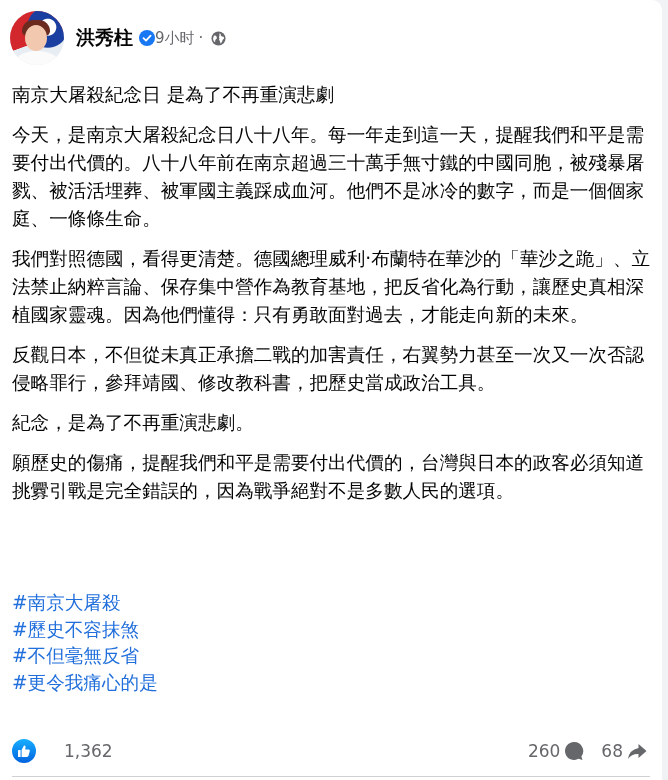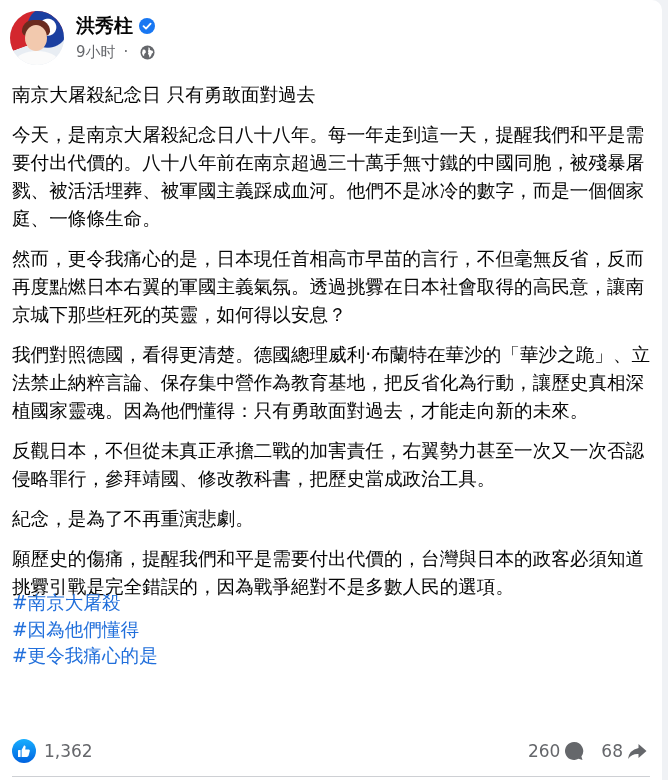--- a/index.html
+++ b/index.html
@@ -4,33 +4,33 @@
 <style>
   html,body{margin:0;padding:0;}
   body{width:668px;height:780px;background:#f0f2f5;overflow:hidden;font-family:"DejaVu Sans","Liberation Sans",sans-serif;}
   .card{position:absolute;left:0;top:0;width:662px;height:790px;background:#fff;border-top-right-radius:10px;}
   .header{position:absolute;left:10px;top:10px;height:56px;display:flex;align-items:center;}
   .avatar{width:54px;height:54px;border-radius:50%;overflow:hidden;position:relative;background:#e9eef4;}
   .avatar .flag-red{position:absolute;left:0;top:0;width:54px;height:54px;background:radial-gradient(circle at 70% 30%,#fff 0 8px,#1b3fa0 9px 20px,transparent 21px),linear-gradient(160deg,#d3272e 0 55%,#e8edf3 56%);}
   .avatar .face{position:absolute;left:15px;top:14px;width:22px;height:26px;border-radius:50%;background:#f2c9ae;}
   .avatar .hair{position:absolute;left:12px;top:9px;width:28px;height:16px;border-radius:14px 14px 6px 6px;background:#6b2b1e;}
   .avatar .shirt{position:absolute;left:6px;top:40px;width:42px;height:20px;border-radius:50% 50% 0 0;background:#fbfbfb;}
-  .meta{margin-left:12px;display:flex;flex-direction:column;}
+  .meta{margin-left:12px;display:flex;flex-direction:row;}
   .name-row{display:flex;align-items:center;height:26px;}
   .name{font-size:19px;font-weight:bold;color:#050505;}
   .verified{width:16px;height:16px;margin-left:6px;}
   .time-row{display:flex;align-items:center;height:22px;margin-top:2px;font-size:15px;color:#65676b;justify-content:space-between;}
   .globe{width:15px;height:15px;margin-left:4px;}
   .body{position:absolute;left:12px;top:81px;width:640px;color:#050505;font-size:18.6px;line-height:28px;}
   .body p{margin:0 0 12px 0;}
   .body p.tight{margin-bottom:12px;}
   .tags{position:absolute;left:12px;top:590px;font-size:18.6px;line-height:26.5px;color:#216fdb;font-weight:normal;}
   .tags div{cursor:pointer;}
   .footer{position:absolute;left:12px;top:736px;width:636px;height:30px;display:flex;align-items:center;justify-content:space-between;}
-  .likes{display:flex;align-items:center;font-size:17px;color:#65676b;}
+  .likes{display:flex;align-items:center;font-size:17px;color:#65676b;gap:20px;}
   .like-icon{width:24px;height:24px;margin-right:8px;}
   .right{display:flex;align-items:center;font-size:17px;color:#65676b;}
   .right .ic{width:22px;height:22px;margin-left:3px;}
   .divider{position:absolute;left:12px;top:776px;width:638px;height:1px;background:#ced0d4;}
 </style>
 </head>
 <body>
 
 <div class="card">
 
@@ -55,32 +55,32 @@
         <svg class="globe" viewBox="0 0 16 16">
           <circle cx="8" cy="8" r="7.5" fill="#65676b"></circle>
           <path d="M3 5 Q5 4 6 6 Q7 8 5 9 Q4 10 4.5 12 L3 11 Q1.5 8 3 5Z" fill="#fff"></path>
           <path d="M9 2.5 Q11 3 10.5 5 Q12 6 13.5 6 L14 8 Q12 9 12 11 Q11 13 10 13.5 Q10 11 9 10 Q8 9 9 8 Q8 6 9 5Z" fill="#fff"></path>
         </svg>
       </div>
     </div>
   </div>
 
   <div class="body">
-    <p>南京大屠殺紀念日  只有勇敢面對過去</p>
+    <p>南京大屠殺紀念日  是為了不再重演悲劇</p>
     <p>今天，是南京大屠殺紀念日八十八年。每一年走到這一天，提醒我們和平是需要付出代價的。八十八年前在南京超過三十萬手無寸鐵的中國同胞，被殘暴屠戮、被活活埋葬、被軍國主義踩成血河。他們不是冰冷的數字，而是一個個家庭、一條條生命。</p>
-    <p>然而，更令我痛心的是，日本現任首相高市早苗的言行，不但毫無反省，反而再度點燃日本右翼的軍國主義氣氛。透過挑釁在日本社會取得的高民意，讓南京城下那些枉死的英靈，如何得以安息？</p>
     <p>我們對照德國，看得更清楚。德國總理威利·布蘭特在華沙的「華沙之跪」、立法禁止納粹言論、保存集中營作為教育基地，把反省化為行動，讓歷史真相深植國家靈魂。因為他們懂得：只有勇敢面對過去，才能走向新的未來。</p>
     <p>反觀日本，不但從未真正承擔二戰的加害責任，右翼勢力甚至一次又一次否認侵略罪行，參拜靖國、修改教科書，把歷史當成政治工具。</p>
     <p class="tight">紀念，是為了不再重演悲劇。</p>
     <p>願歷史的傷痛，提醒我們和平是需要付出代價的，台灣與日本的政客必須知道挑釁引戰是完全錯誤的，因為戰爭絕對不是多數人民的選項。</p>
   </div>
 
   <div class="tags">
     <div>#南京大屠殺</div>
-    <div>#因為他們懂得</div>
+    <div>#歷史不容抹煞</div>
+    <div>#不但毫無反省</div>
     <div>#更令我痛心的是</div>
   </div>
 
   <div class="footer">
     <div class="likes">
       <svg class="like-icon" viewBox="0 0 24 24">
         <defs>
             <linearGradient id="lg" x1="0" y1="0" x2="0" y2="1">
               <stop offset="0" stop-color="#18afff"></stop>
               <stop offset="1" stop-color="#0062df"></stop>

